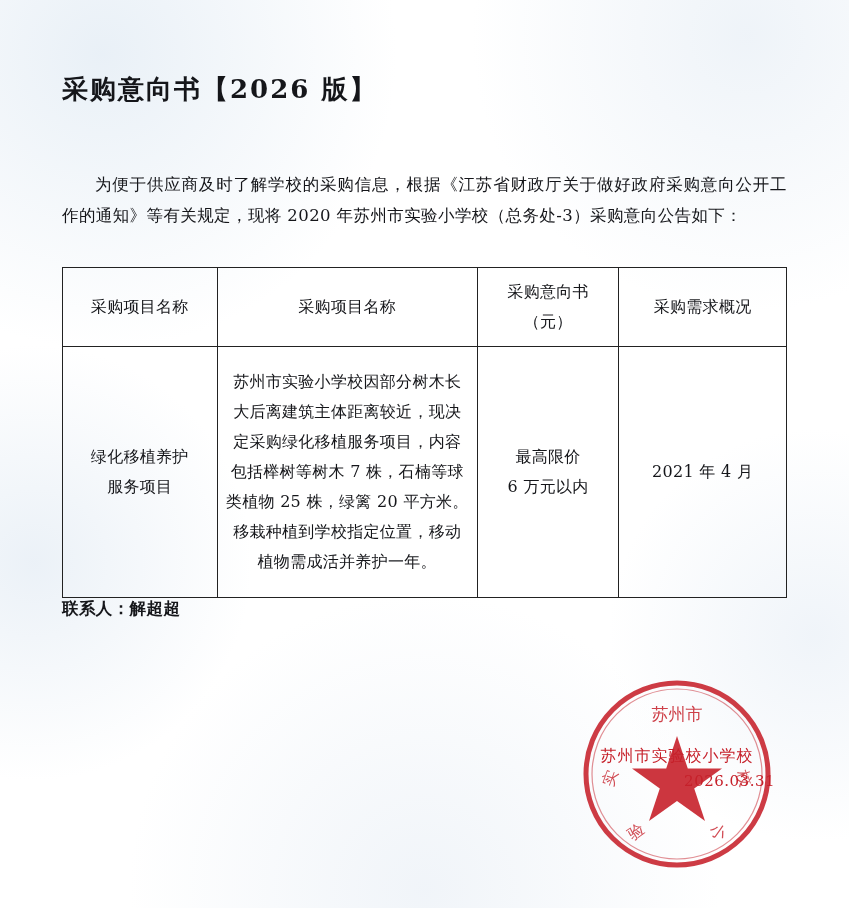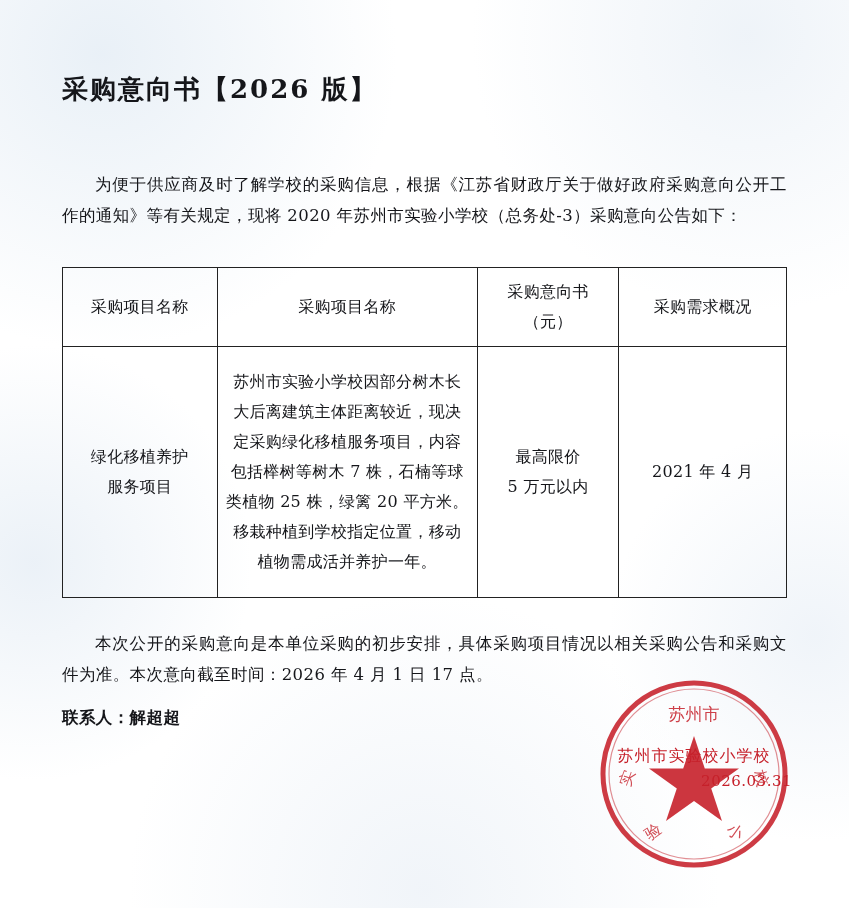--- a/index.html
+++ b/index.html
@@ -96,21 +96,21 @@
     font-size: 16.5px;
     letter-spacing: 0.4px;
     display: flex;
     align-items: baseline;
   }
   .contact-person { margin-right: 78px; font-weight: bold; }
   .contact-phone { font-weight: bold; }
   
   .seal {
     position: absolute;
-    right: 57px;
+    right: 74px;
     bottom: 36px;
     width: 196px;
     height: 196px;
     z-index: 3;
     pointer-events: none;
   }
   .seal svg { display: block; }
   .seal-date {
     position: absolute;
     width: 100%;
@@ -151,27 +151,26 @@
 （元）</th>
         <th class="col-time">采购需求概况</th>
       </tr>
     </thead>
     <tbody>
       <tr>
         <td class="cell-body-tall two-line">绿化移植养护
 服务项目</td>
         <td class="cell-desc">苏州市实验小学校因部分树木长大后离建筑主体距离较近，现决定采购绿化移植服务项目，内容包括榉树等树木 7 株，石楠等球类植物 25 株，绿篱 20 平方米。移栽种植到学校指定位置，移动植物需成活并养护一年。</td>
         <td class="two-line">最高限价
-5 万元以内</td>
+6 万元以内</td>
         <td>2021 年 4 月</td>
       </tr>
     </tbody>
   </table>
 
-  <p class="para">本次公开的采购意向是本单位采购的初步安排，具体采购项目情况以相关采购公告和采购文件为准。本次意向截至时间：2026 年 4 月 1 日 17 点。</p>
 
   <div class="contact-row">
     <span class="contact-person">联系人：解超超</span>
   </div>
 
 </div>
 
 <div class="seal">
   <svg width="196" height="196" viewBox="0 0 196 196" xmlns="http://www.w3.org/2000/svg">
     <circle cx="98" cy="98" r="91" fill="none" stroke="#c6202a" stroke-width="5" opacity="0.88"></circle>

